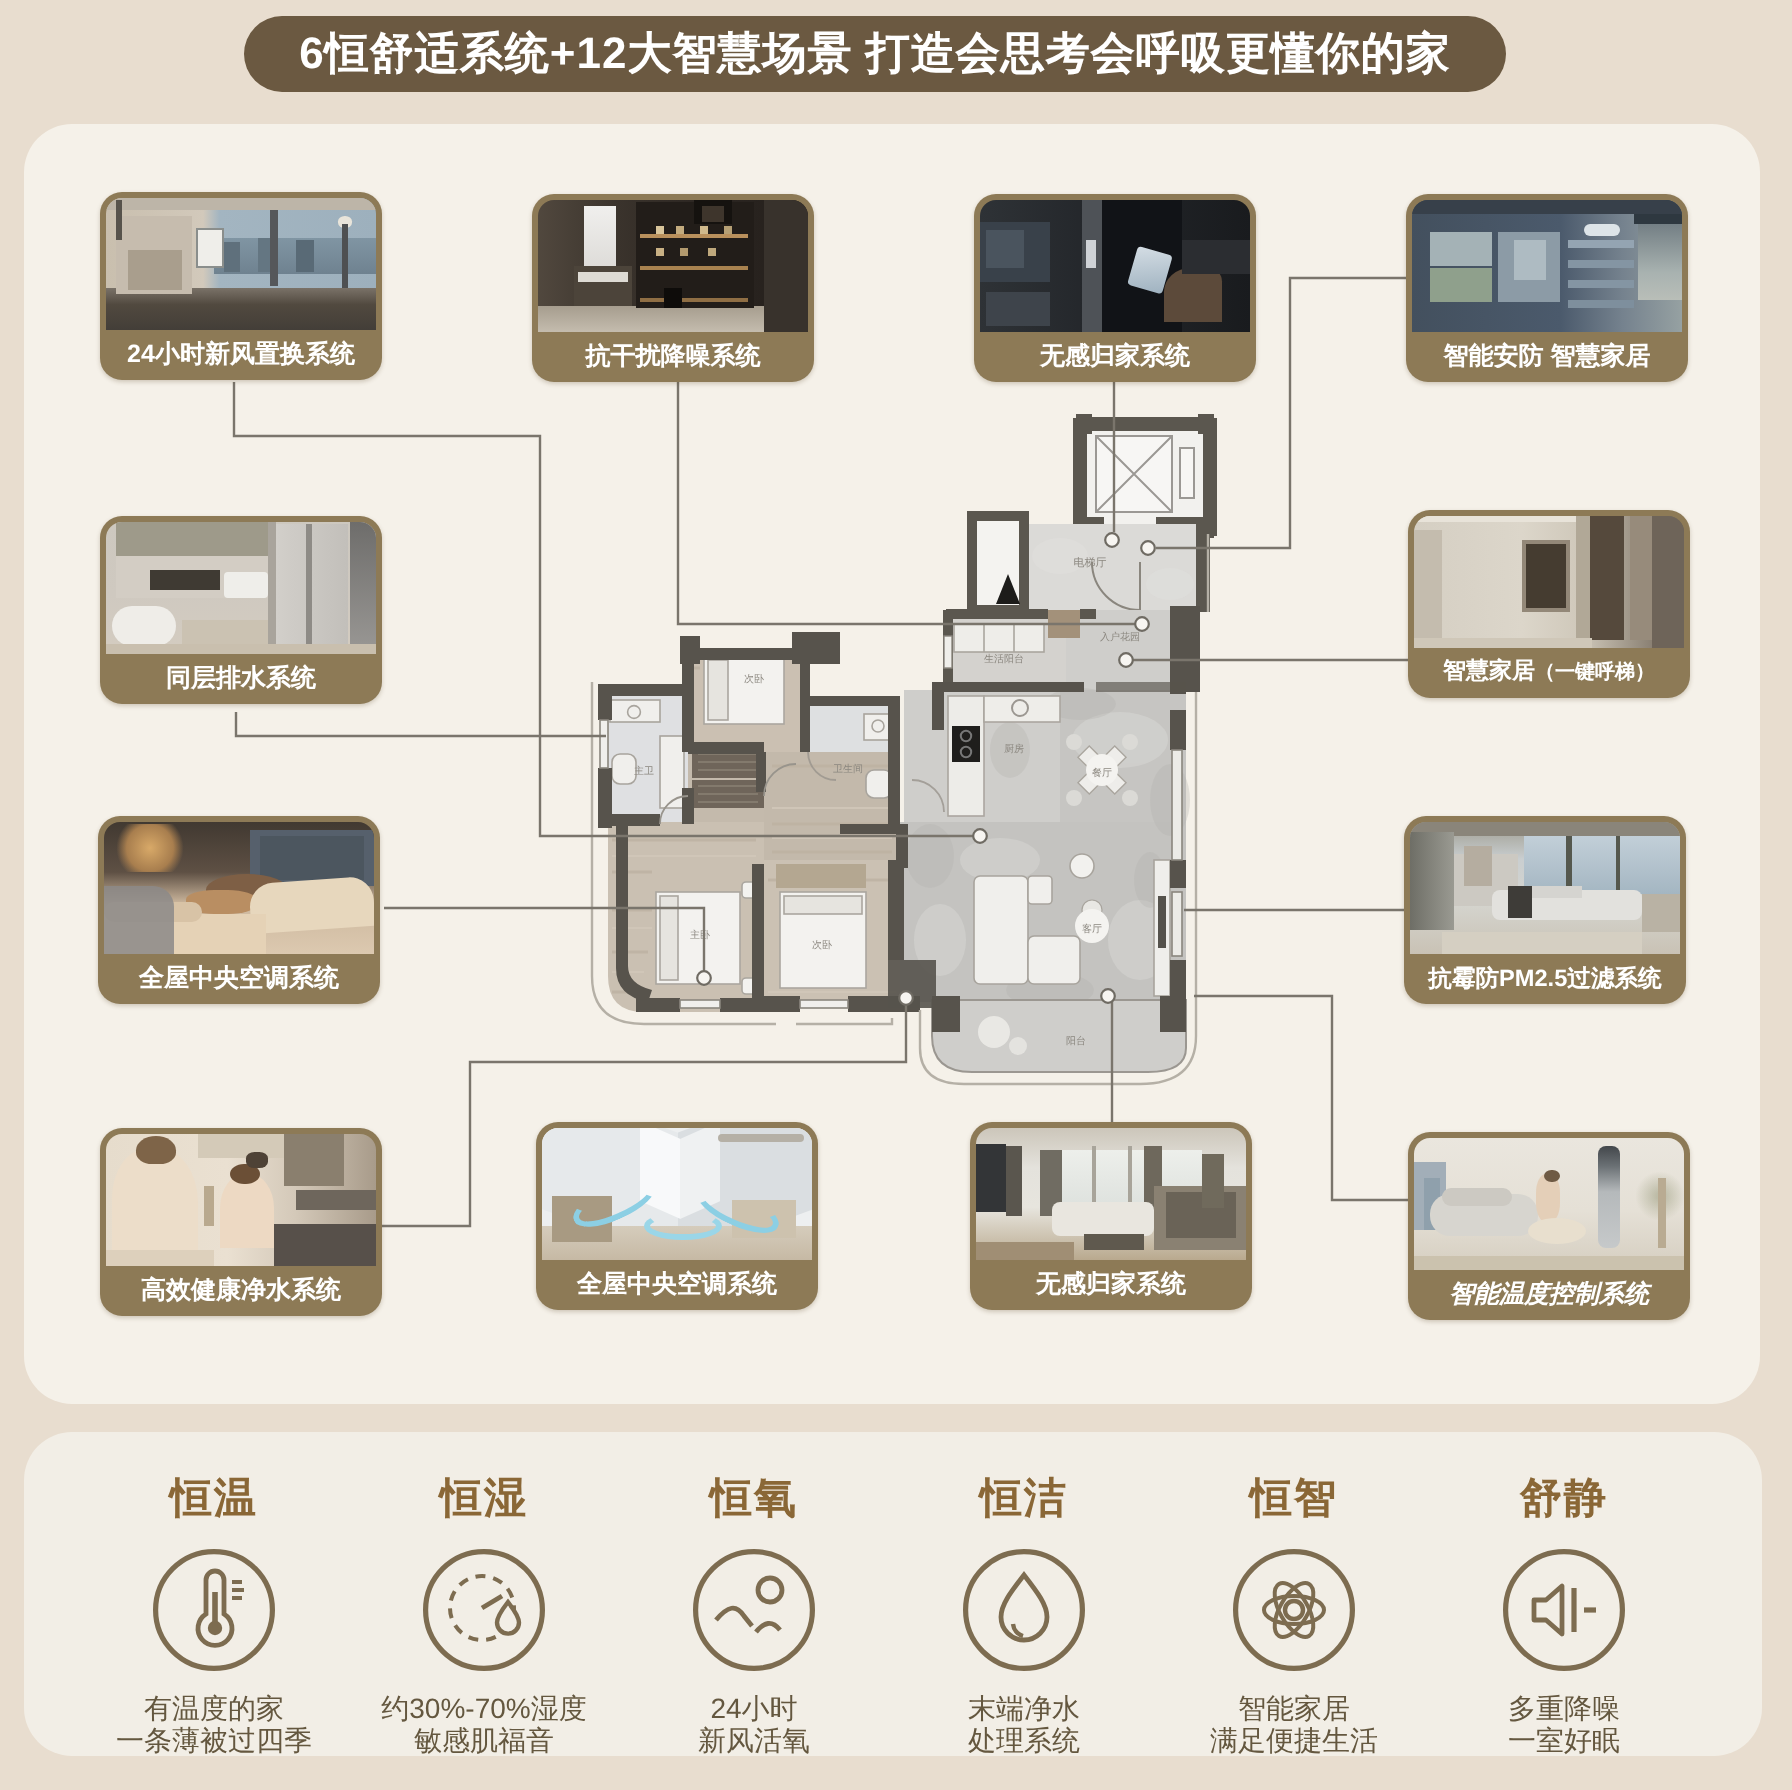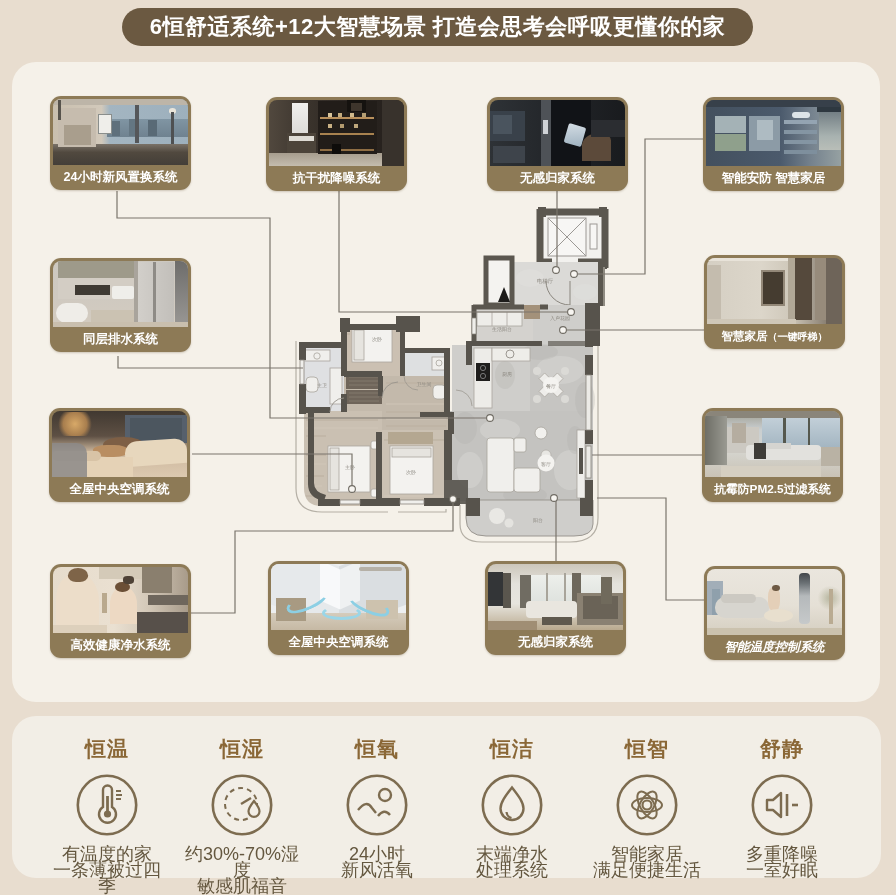--- a/index.html
+++ b/index.html
@@ -10,21 +10,21 @@
 
 #banner{position:absolute;left:122px;top:8px;width:631px;height:38px;background:#6b5941;border-radius:19px;color:#fff;font-size:22px;font-weight:bold;text-align:center;line-height:38px;letter-spacing:0.5px;}
 
 .card{position:absolute;width:141px;height:94px;background:#8d7a56;border-radius:11px;box-shadow:0 1px 2px rgba(90,70,40,.25);}
 .card .ph{position:absolute;left:3px;top:3px;right:3px;height:66px;border-radius:8px 8px 0 0;overflow:hidden;}
 .card .lb{position:absolute;left:0;right:0;bottom:0;height:25px;color:#fff;font-size:12.5px;font-weight:bold;text-align:center;line-height:24px;}
 
 .feat{position:absolute;top:716px;width:120px;text-align:center;}
 .feat .t{font-size:21px;font-weight:bold;color:#8a6736;letter-spacing:1px;margin-top:19px;}
 .feat .ic{margin:11px auto 0;width:62px;height:62px;}
-.feat .d{margin-top:10px;font-size:18px;line-height:16px;color:#64573f;}
+.feat .d{margin-top:10px;font-size:14px;line-height:16px;color:#64573f;}
 svg{display:block;}
 #overlay{position:absolute;left:0;top:0;}
 </style>
 </head>
 <body>
 
 <div class="panel" id="mainpanel"></div>
 
 <div class="panel" id="botpanel"></div>
 

